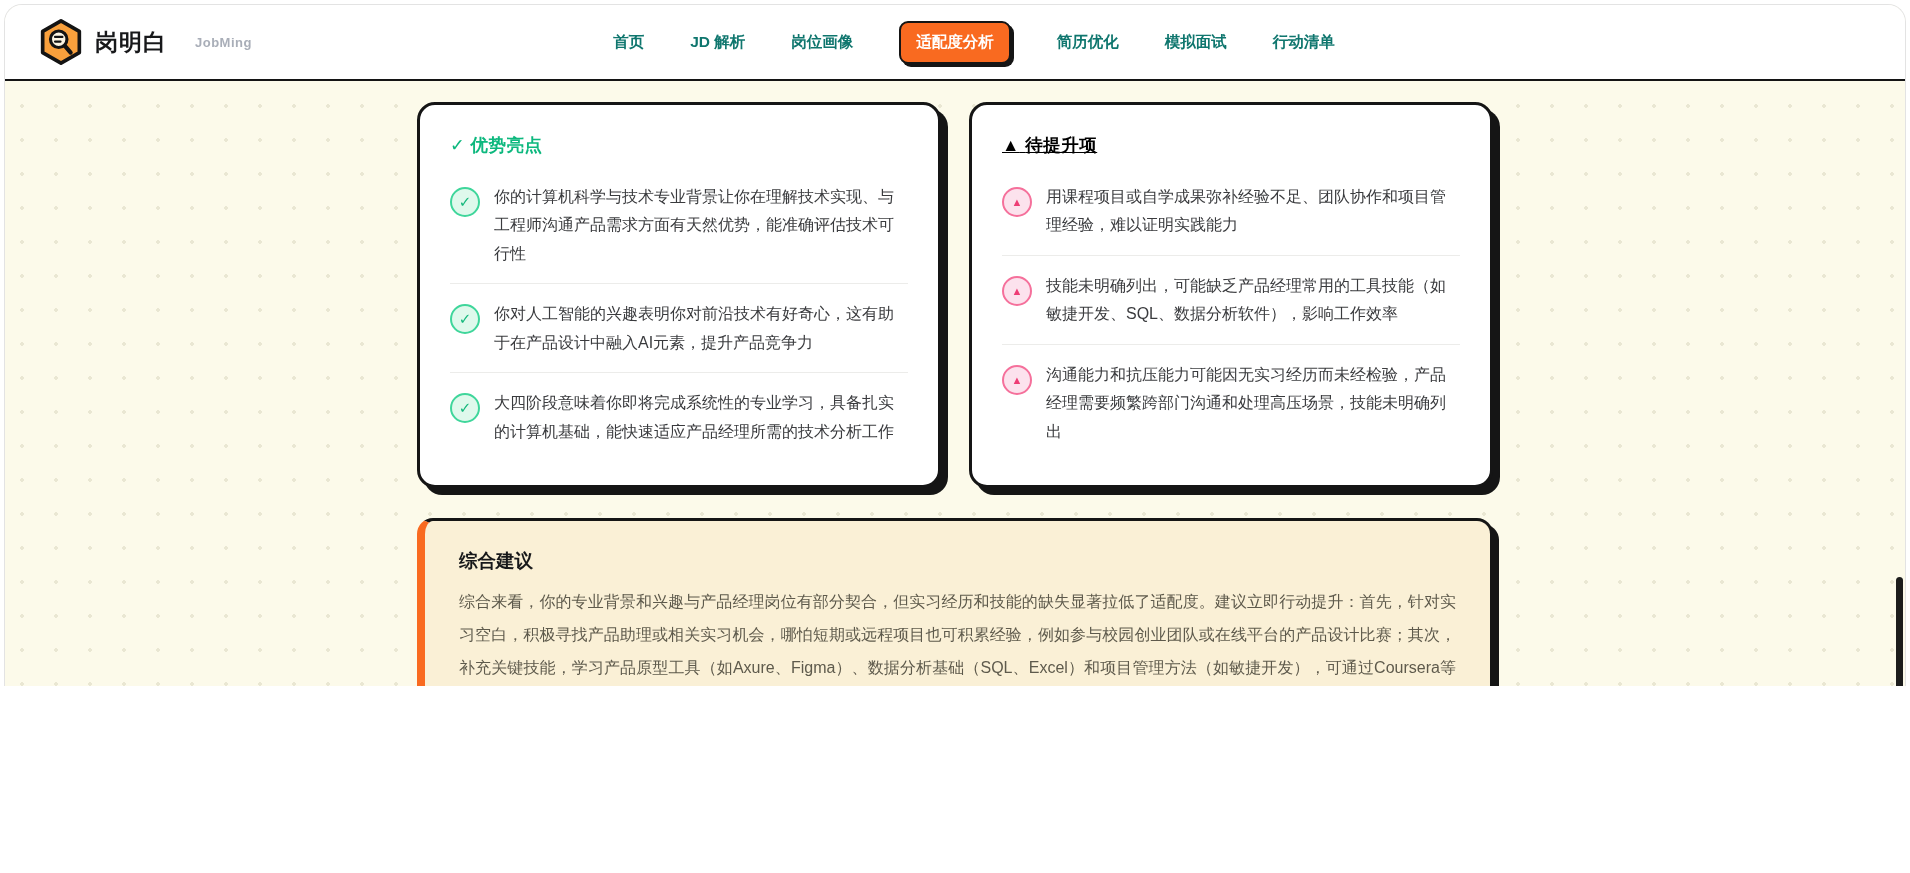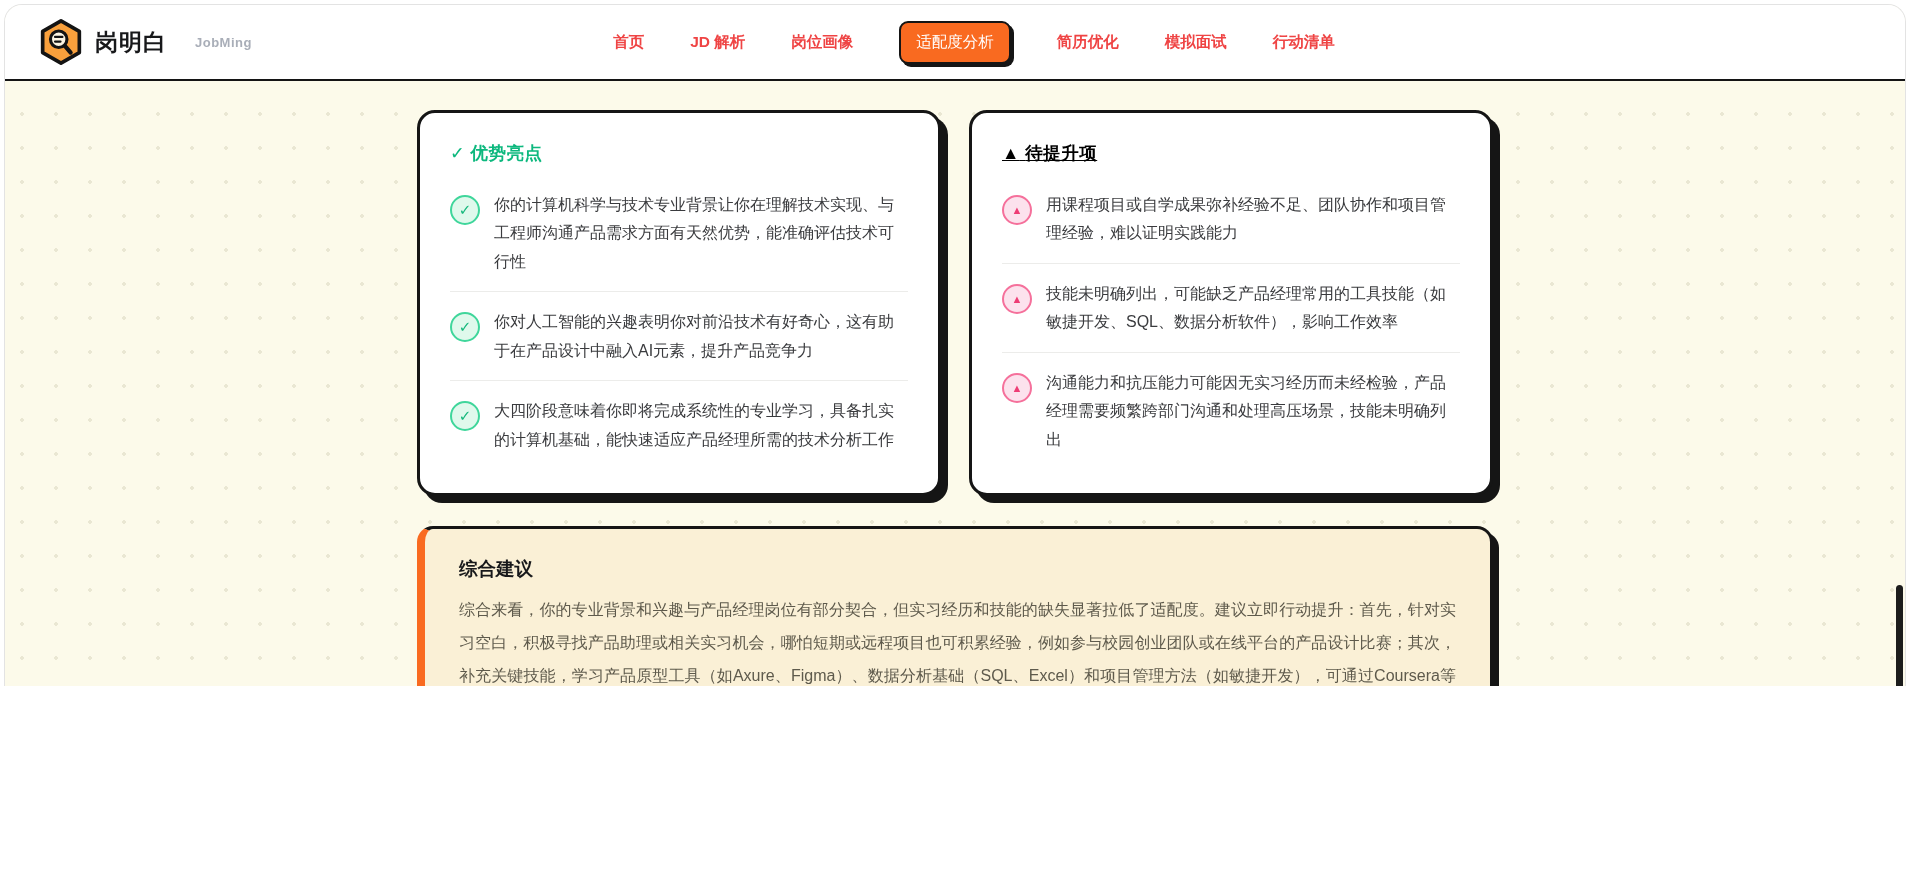--- a/index.html
+++ b/index.html
@@ -12,32 +12,32 @@
 
   
   .header { height:76px; background:#ffffff; border-bottom:2px solid #141414;
             display:flex; align-items:center; padding:0 34px; }
   .brand { display:flex; align-items:center; gap:12px; cursor:pointer; }
   .logo-svg { display:block; }
   .brand-name { font-size:23px; font-weight:800; color:#17181A; letter-spacing:1px; }
   .brand-sub  { font-size:13px; font-weight:700; color:#A9AEB8; margin-left:16px; letter-spacing:.5px; }
 
   .nav { display:flex; align-items:center; gap:46px; margin:0 auto; }
-  .nav-link { font-size:15.5px; color:#ef4444; font-weight:600; text-decoration:none; cursor:pointer; white-space:nowrap; }
-  .nav-link.active { background:#F96A20; color:#ffffff; font-weight:400;
+  .nav-link { font-size:15.5px; color:#0f766e; font-weight:600; text-decoration:none; cursor:pointer; white-space:nowrap; }
+  .nav-link.active { background:#F96A20; color:#ffffff; font-weight:700;
                      border:2.5px solid #151515; border-radius:9px;
                      padding:9px 15px; box-shadow:3px 3px 0 #151515; }
   .nav-spacer { width:175px; flex:0 0 auto; }
 
   
   .main { position:relative; height:791px;
           background-color:#FCFAEA;
           background-image:radial-gradient(circle, rgba(125,115,70,.14) 1.6px, transparent 1.7px);
           background-size:34px 34px; }
-  .content { width:1076px; margin:16px auto; padding-top:13px; }
+  .content { width:1076px; margin:8px auto; padding-top:13px; }
 
   .cards-row { display:grid; grid-template-columns:1fr 1fr; gap:28px; align-items:stretch; }
 
   .card { background:#ffffff; border:3px solid #151515; border-radius:18px;
           box-shadow:7px 7px 0 #151515; padding:28px 30px 24px; }
 
   .card-title { font-size:17.5px; font-weight:800; margin-bottom:10px; letter-spacing:.5px; }
   .card-title.green { color:#0DB87E; }
   .card-title.pink  { color:#000000;text-decoration:underline; }
 

